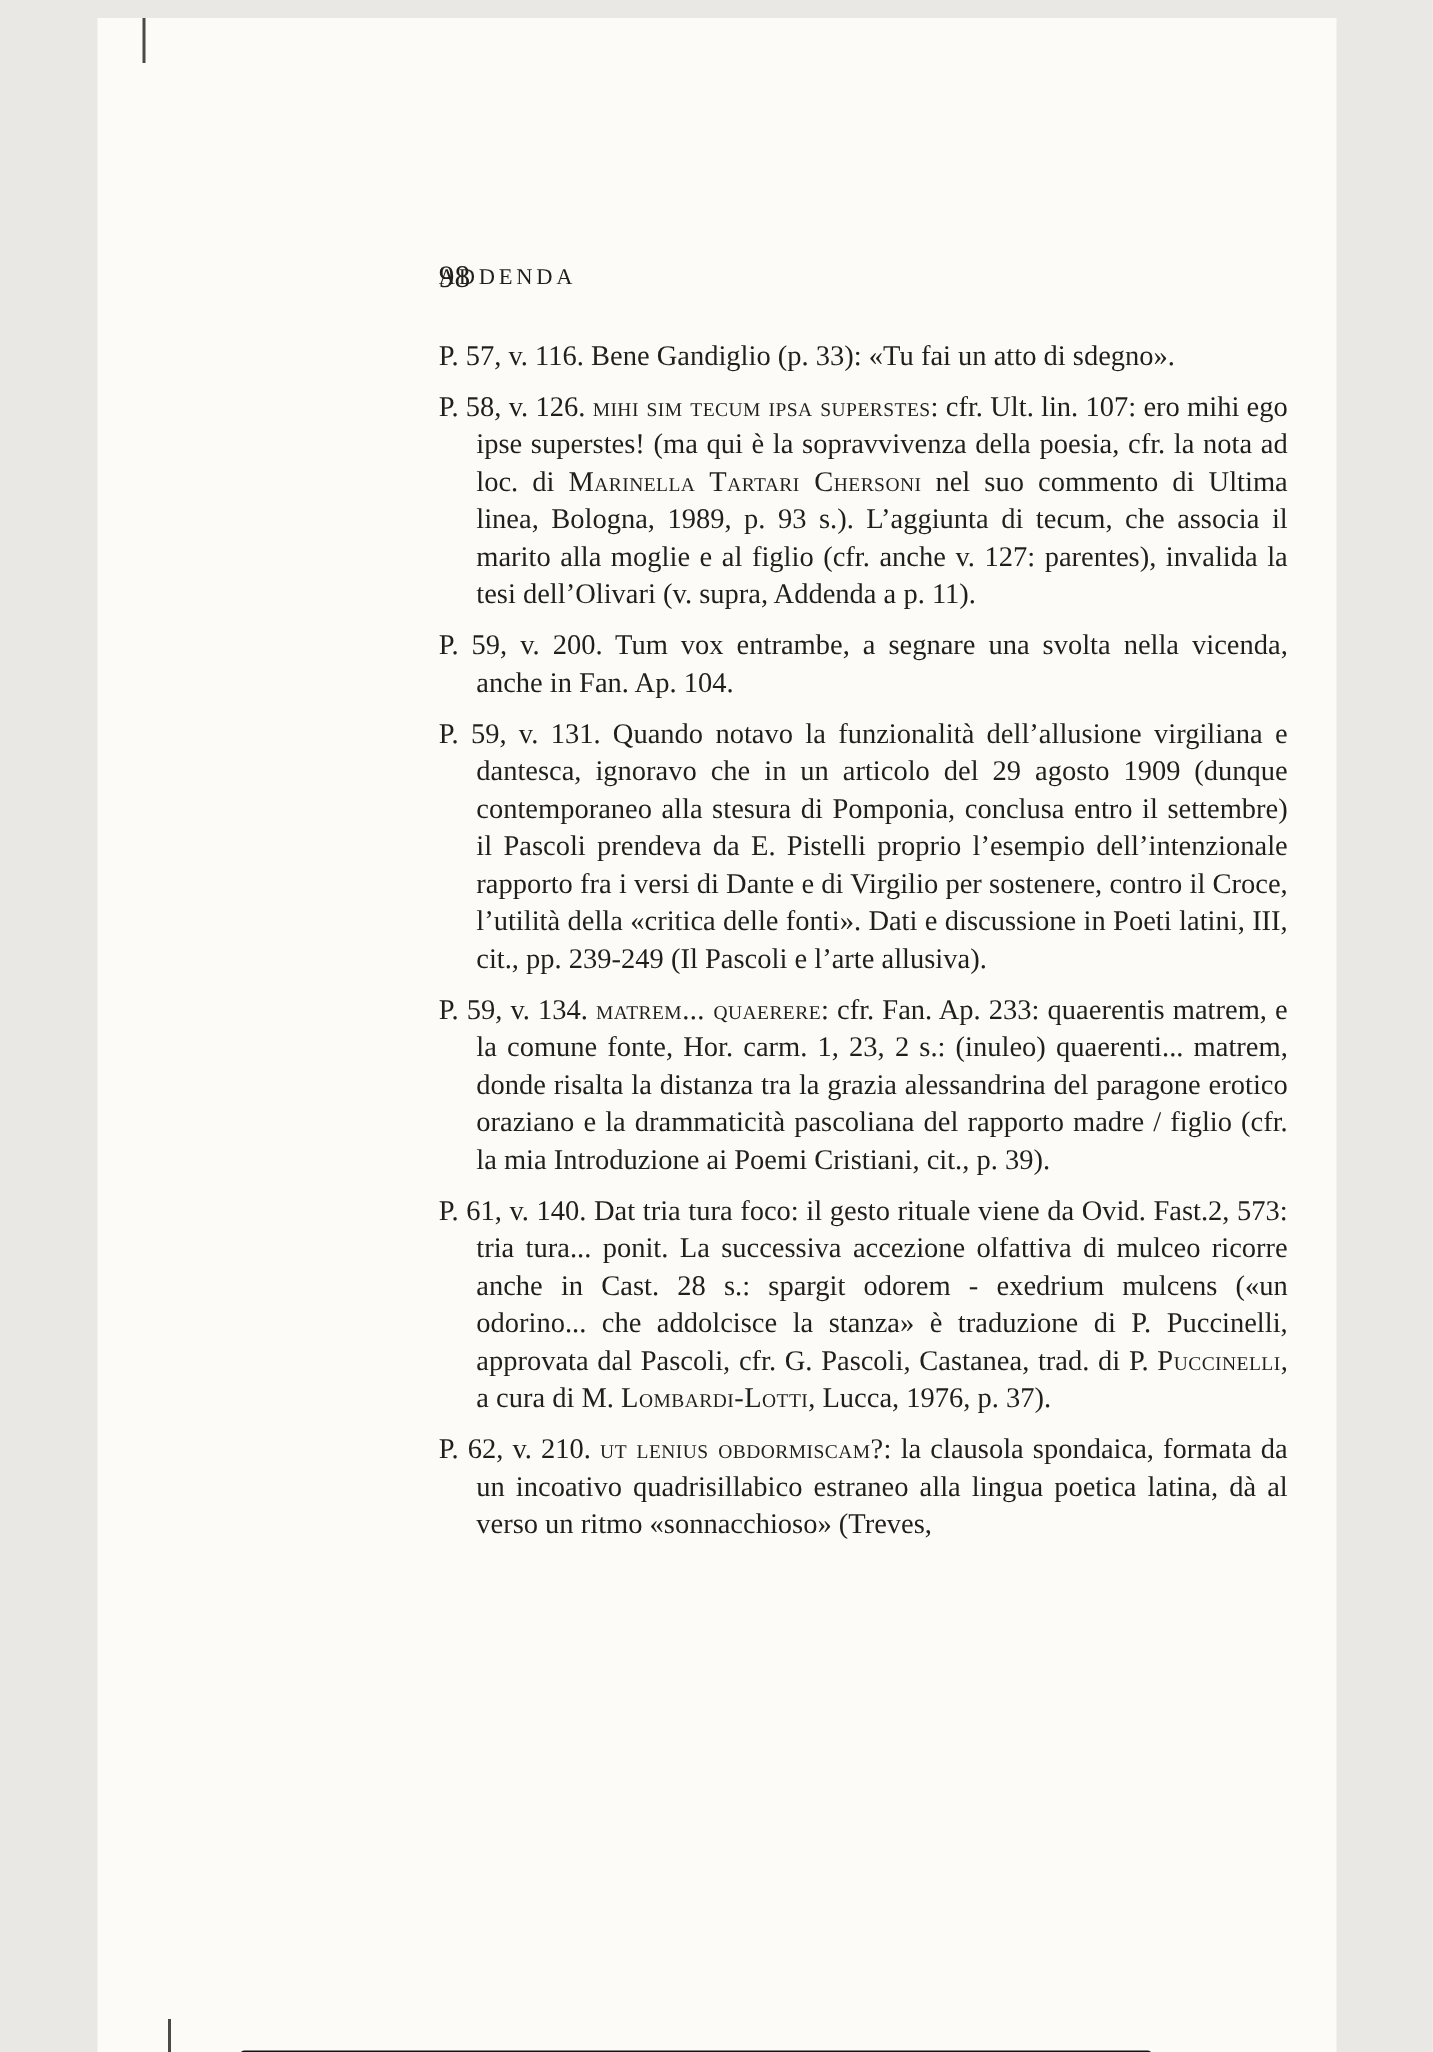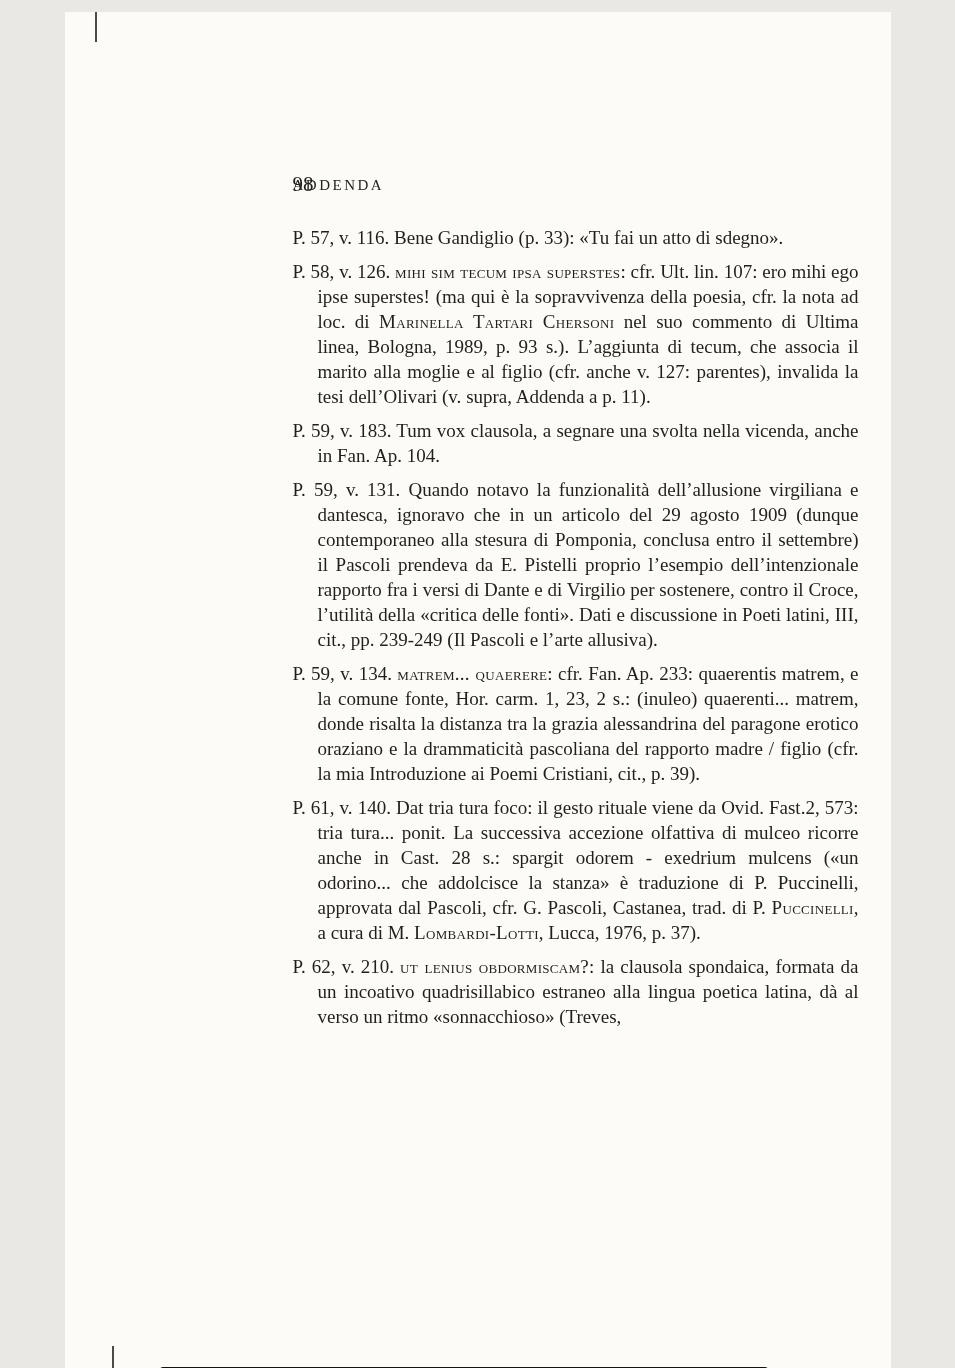--- a/index.html
+++ b/index.html
@@ -89,20 +89,20 @@
   <div class="edge-bar"></div>
 
   <div class="page-head">
     <span class="page-num">98</span>
     <span class="running-head">ADDENDA</span>
   </div>
 
   <div class="entries" id="entries">
       <p class="entry"><span>P. 57, v. 116. Bene Gandiglio (p. 33): «Tu fai un atto di sdegno».</span></p>
       <p class="entry"><span>P. 58, v. 126. </span><span class="sc">mihi sim tecum ipsa superstes</span><span>: cfr. </span><span class="it">Ult. lin.</span><span> 107: </span><span class="it">ero mihi ego ipse superstes!</span><span> (ma qui è la sopravvivenza della poesia, cfr. la nota </span><span class="it">ad loc.</span><span> di </span><span class="sc">Marinella Tartari Chersoni</span><span> nel suo commento di </span><span class="it">Ultima linea</span><span>, Bologna, 1989, p. 93 s.). L’aggiunta di </span><span class="it">tecum</span><span>, che associa il marito alla moglie e al figlio (cfr. anche v. 127: </span><span class="it">parentes</span><span>), invalida la tesi dell’Olivari (v. </span><span class="it">supra, Addenda</span><span> a p. 11).</span></p>
-      <p class="entry"><span>P. 59, v. 183. </span><span class="it">Tum vox clausola</span><span>, a segnare una svolta nella vicenda, anche in </span><span class="it">Fan. Ap.</span><span> 104.</span></p>
+      <p class="entry"><span>P. 59, v. 200. </span><span class="it">Tum vox entrambe</span><span>, a segnare una svolta nella vicenda, anche in </span><span class="it">Fan. Ap.</span><span> 104.</span></p>
       <p class="entry"><span>P. 59, v. 131. Quando notavo la funzionalità dell’allusione virgiliana e dantesca, ignoravo che in un articolo del 29 agosto 1909 (dunque contemporaneo alla stesura di </span><span class="it">Pomponia</span><span>, conclusa entro il settembre) il Pascoli prendeva da E. Pistelli proprio l’esempio dell’intenzionale rapporto fra i versi di Dante e di Virgilio per sostenere, contro il Croce, l’utilità della «critica delle fonti». Dati e discussione in </span><span class="it">Poeti latini</span><span>, III, cit., pp. 239-249 (</span><span class="it">Il Pascoli e l’arte allusiva</span><span>).</span></p>
       <p class="entry"><span>P. 59, v. 134. </span><span class="sc">matrem... quaerere</span><span>: cfr. </span><span class="it">Fan. Ap.</span><span> 233: </span><span class="it">quaerentis matrem</span><span>, e la comune fonte, Hor. </span><span class="it">carm.</span><span> 1, 23, 2 s.: </span><span class="it">(inuleo) quaerenti... matrem</span><span>, donde risalta la distanza tra la grazia alessandrina del paragone erotico oraziano e la drammaticità pascoliana del rapporto madre / figlio (cfr. la mia </span><span class="it">Introduzione</span><span> ai </span><span class="it">Poemi Cristiani</span><span>, cit., p. 39).</span></p>
       <p class="entry"><span>P. 61, v. 140. </span><span class="it">Dat tria tura foco</span><span>: il gesto rituale viene da Ovid. </span><span class="it">Fast.</span><span>2, 573: </span><span class="it">tria tura... ponit</span><span>. La successiva accezione olfattiva di </span><span class="it">mulceo</span><span> ricorre anche in </span><span class="it">Cast.</span><span> 28 s.: </span><span class="it">spargit odorem - exedrium mulcens</span><span> («un odorino... che addolcisce la stanza» è traduzione di P. Puccinelli, approvata dal Pascoli, cfr. G. Pascoli, </span><span class="it">Castanea</span><span>, trad. di P. </span><span class="sc">Puccinelli</span><span>, a cura di M. </span><span class="sc">Lombardi-Lotti</span><span>, Lucca, 1976, p. 37).</span></p>
       <p class="entry"><span>P. 62, v. 210. </span><span class="sc">ut lenius obdormiscam?</span><span>: la clausola spondaica, formata da un incoativo quadrisillabico estraneo alla lingua poetica latina, dà al verso un ritmo «sonnacchioso» (Treves,</span></p>
     </div>
 
 </div>
 
 </body></html>

